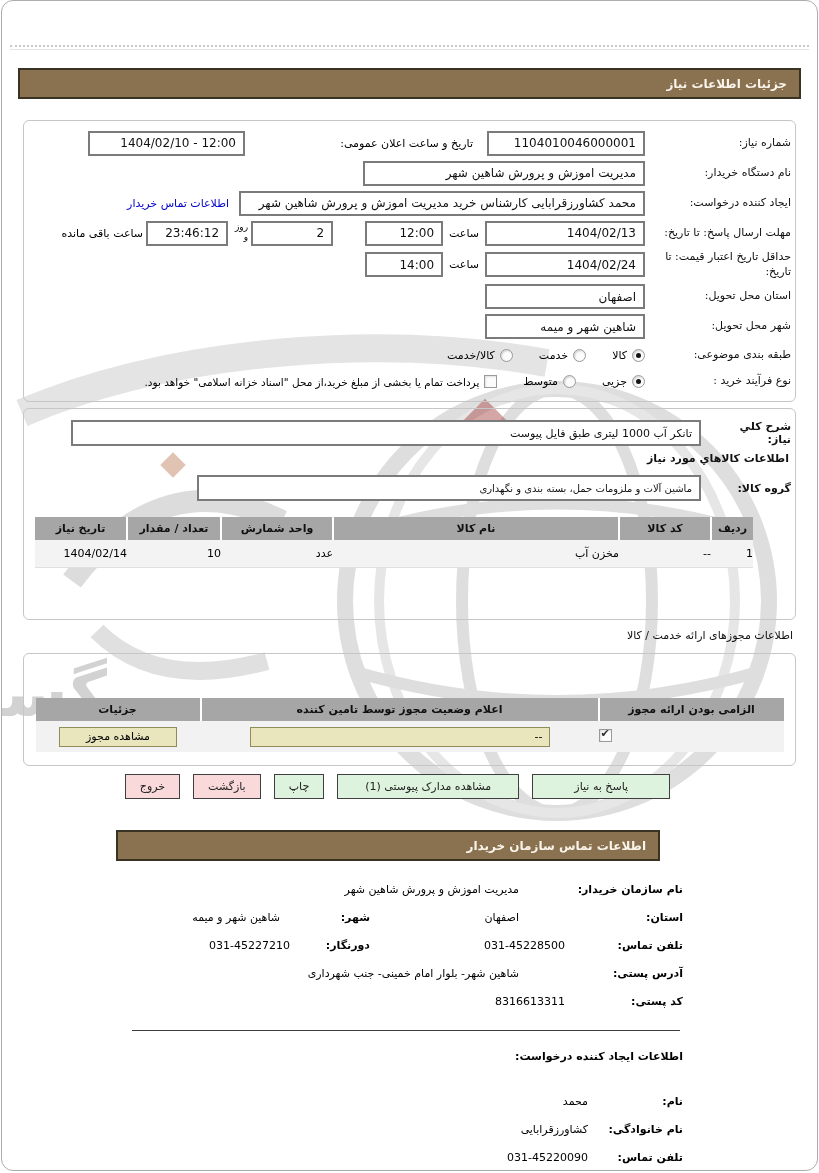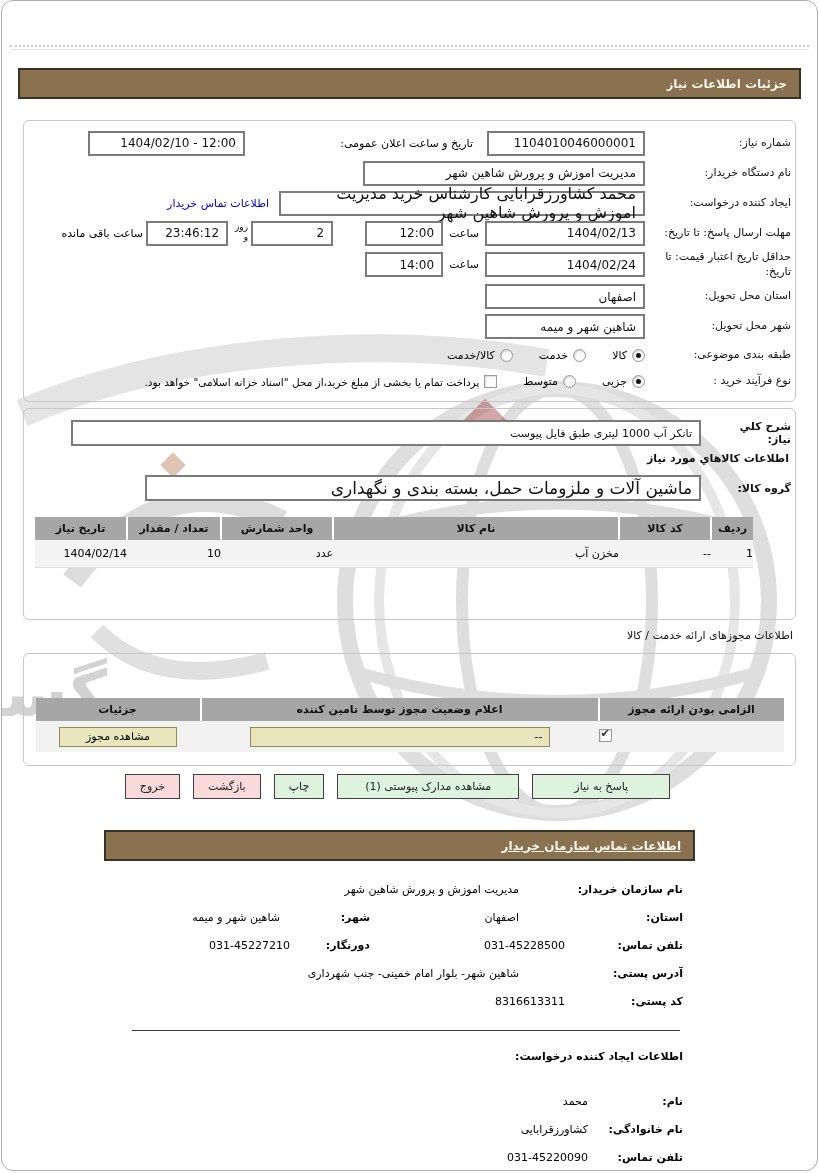--- a/index.html
+++ b/index.html
@@ -9,21 +9,21 @@
 
   
   .wm { position:absolute; top:330px; left:0; width:819px; height:500px; z-index:0; pointer-events:none; }
 
   .dotted { position:absolute; top:44px; left:8px; right:8px; height:5px;
     border-top:2px dotted #c9c9c9; border-bottom:1px solid #e3e3e3; z-index:1;}
 
   .bar { position:absolute; height:31px; background:#8a7150; border:2px solid #3a3223; color:#faf5ea;
     font-size:12px; font-weight:bold; display:flex; align-items:center; padding:0 12px; z-index:2; }
   .bar1 { top:67px; left:16px; right:16px; }
-  .bar2 { top:829px; left:102px; width:591px;text-decoration:underline; }
+  .bar2 { top:829px; left:114px; width:544px; }
 
   .panel { position:absolute; left:21px; right:21px; border:1px solid #c6c6c6; border-radius:6px; z-index:2; }
   .panel1 { top:119px; height:282px; padding:9px 4px 0 4px; }
   .panel2 { top:407px; height:212px; padding:11px 4px 0 4px; }
   .panel3 { top:652px; height:113px; }
 
   .frow { display:flex; align-items:center; margin-bottom:4px; min-height:26px; }
   .flabel { width:146px; min-width:146px; font-size:11px; line-height:1.35; padding-left:8px; color:#111; }
   .blabel { font-weight:bold; font-size:11px; padding-left:22px; color:#111; }
   .inp { background:#fff; border:2px solid #7b7b7b; height:25px; display:flex; align-items:center;
@@ -126,21 +126,21 @@
 
     <div class="frow">
       <div class="flabel">نام دستگاه خریدار:</div>
       <div class="inp" style="width:282px">
           <span>مدیریت اموزش و پرورش شاهین شهر</span>
         </div>
     </div>
 
     <div class="frow">
       <div class="flabel">ایجاد کننده درخواست:</div>
-      <div class="inp" style="width:366px;font-size:16px">
+      <div class="inp" style="width:406px;font-size:12px">
           <span>محمد کشاورزقرابایی کارشناس خرید مدیریت اموزش و پرورش شاهین شهر</span>
         </div>
       <span class="link">اطلاعات تماس خریدار</span>
     </div>
 
     <div class="frow">
       <div class="flabel">مهلت ارسال پاسخ: تا تاریخ:</div>
       <div class="inp" style="width:160px">
           <span class="num">1404/02/13</span>
         </div>
@@ -219,21 +219,21 @@
   <div class="panel panel2">
     <div class="frow">
       <div class="blabel" style="width:90px;min-width:90px">شرح کلي نیاز:</div>
       <div class="inp" style="width:630px;height:26px;font-size:11px">
           <span>تانکر آب 1000 لیتری طبق فایل پیوست</span>
         </div>
     </div>
     <div class="blabel" style="margin:6px 2px 10px 0">اطلاعات کالاهاي مورد نیاز</div>
     <div class="frow">
       <div class="blabel" style="width:90px;min-width:90px">گروه کالا:</div>
-      <div class="inp" style="width:556px;height:26px;font-size:17px">
+      <div class="inp" style="width:504px;height:26px;font-size:10px">
           <span>ماشین آلات و ملزومات حمل، بسته بندی و نگهداری</span>
         </div>
     </div>
 
     <table class="gtable">
       <thead>
         <tr>
           <th style="width:42px">ردیف</th>
           <th style="width:92px">کد کالا</th>
           <th style="width:286px">نام کالا</th>

